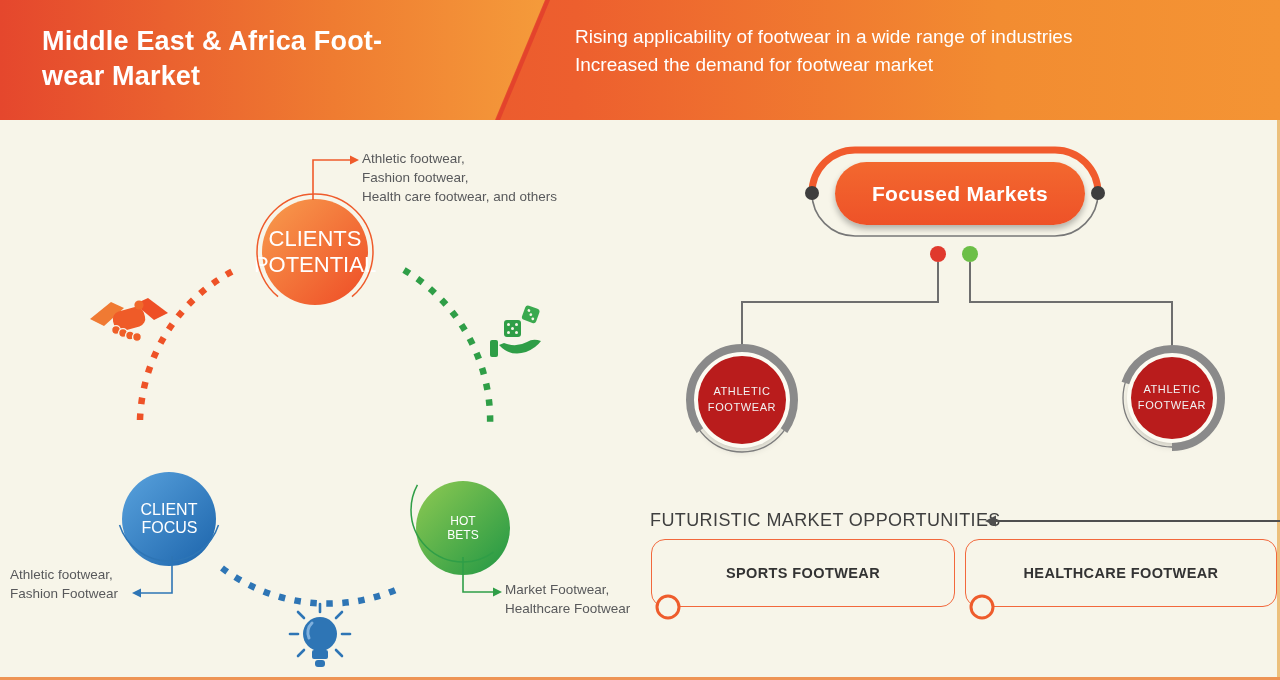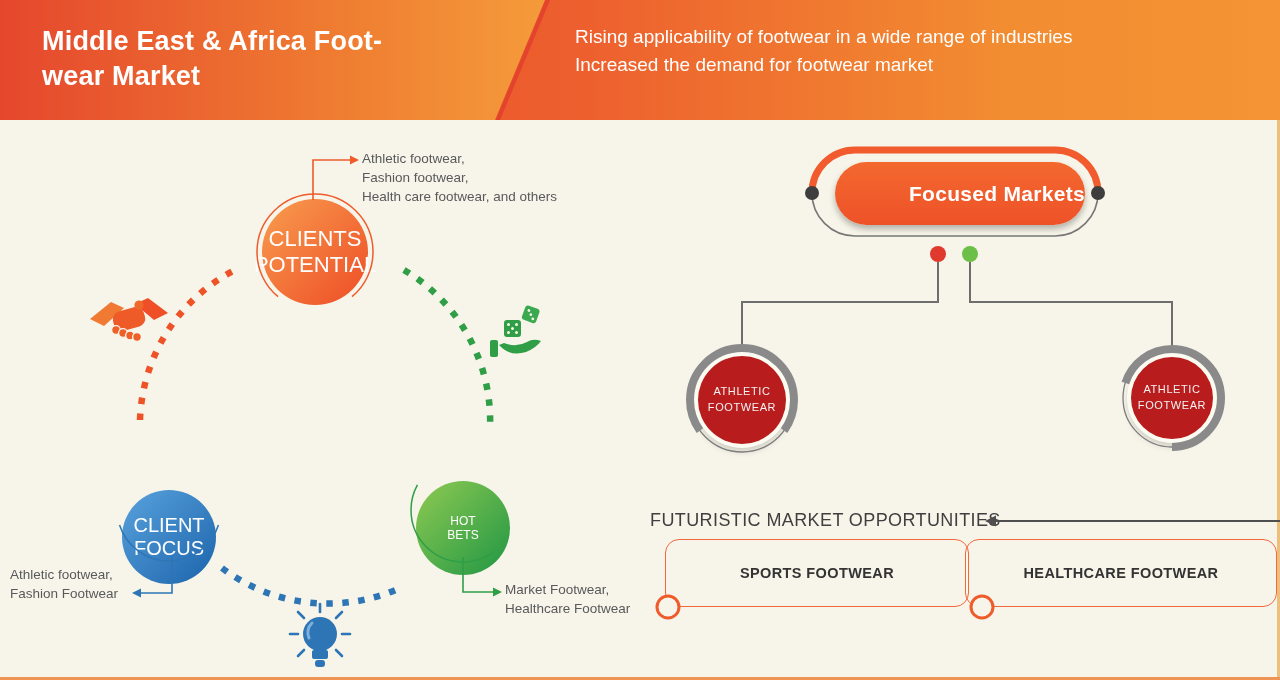--- a/index.html
+++ b/index.html
@@ -20,53 +20,53 @@
             font-weight:bold; line-height:1.28; letter-spacing:.2px; }
   .header-sub { position:absolute; left:575px; color:#ffffff; font-size:19px; font-weight:400; }
   #header-sub1 { top:26px; }
   #header-sub2 { top:54px; }
 
   
   .circle { position:absolute; border-radius:50%; display:flex; align-items:center;
             justify-content:center; text-align:center; color:#fff; }
   #circle-cp { left:262px; top:199px; width:106px; height:106px; font-size:22px;
             background:linear-gradient(135deg,#f89d4e 0%,#ee4c26 100%); }
-  #circle-cf { left:122px; top:490px; width:94px; height:94px; font-size:20px;
-            background:linear-gradient(135deg,#59a2dd 0%,#1c64ab 100%); }
+  #circle-cf { left:122px; top:472px; width:94px; height:94px; font-size:16px;
+            background:linear-gradient(135deg,#59a2dd 0%,#1c64ab 100%);text-align:right; }
   #circle-hb { left:416px; top:481px; width:94px; height:94px; font-size:12px;
             background:linear-gradient(135deg,#8fca52 0%,#1f9644 100%); }
 
   
   .gray-circle { position:absolute; border-radius:50%; background:#b91c1c;
             display:flex; align-items:center; justify-content:center; text-align:center;
             color:#f2f2f2; font-size:11px; letter-spacing:.6px; line-height:1.45;
             box-shadow:0 0 0 4px #fcfbf2, 0 4px 9px 2px rgba(0,0,0,.22); }
   #circle-ath { left:698px; top:356px; width:88px; height:88px; }
   #circle-fas { left:1131px; top:357px; width:82px; height:82px; }
 
   
   #pill { position:absolute; left:835px; top:162px; width:250px; height:63px;
           border-radius:32px; background:linear-gradient(180deg,#f3682f,#ee5228);
           box-shadow:0 4px 6px rgba(0,0,0,.28);
-          display:flex; align-items:center; justify-content:flex-end;
+          display:flex; align-items:center; justify-content:center;
           color:#fff; font-size:21px; font-weight:bold; letter-spacing:.3px; }
 
   
   .annotation { position:absolute; color:#58595b; font-size:13.5px; line-height:1.4; }
   #ann-cp { left:362px; top:150px; }
   #ann-cf { left:10px;  top:566px; }
   #ann-hb { left:505px; top:581px; }
 
   
   #fut-title { position:absolute; left:650px; top:510px; color:#3f3f3f; font-size:18px;
                font-weight:400; letter-spacing:.4px; }
   .opp-box { position:absolute; top:539px; height:68px; border:1.6px solid #f2683c;
              border-radius:14px; display:flex; align-items:center; justify-content:center;
              color:#333333; font-size:14.5px; font-weight:bold; letter-spacing:.4px; }
-  #box-sports { left:665px; width:304px;justify-content:center; }
+  #box-sports { left:651px; width:304px;justify-content:center; }
   #box-health { left:965px; width:312px; }
 
   
   #edge-right  { position:absolute; left:1277px; top:120px; width:3px; height:560px; background:#ecc07c; }
   #edge-bottom { position:absolute; left:0; top:677px; width:1280px; height:3px; background:#ee9455; }
 
   
   .iconbox { position:absolute; }
   #icon-handshake { left:90px;  top:292px; }
   #icon-handdice  { left:490px; top:305px; }

